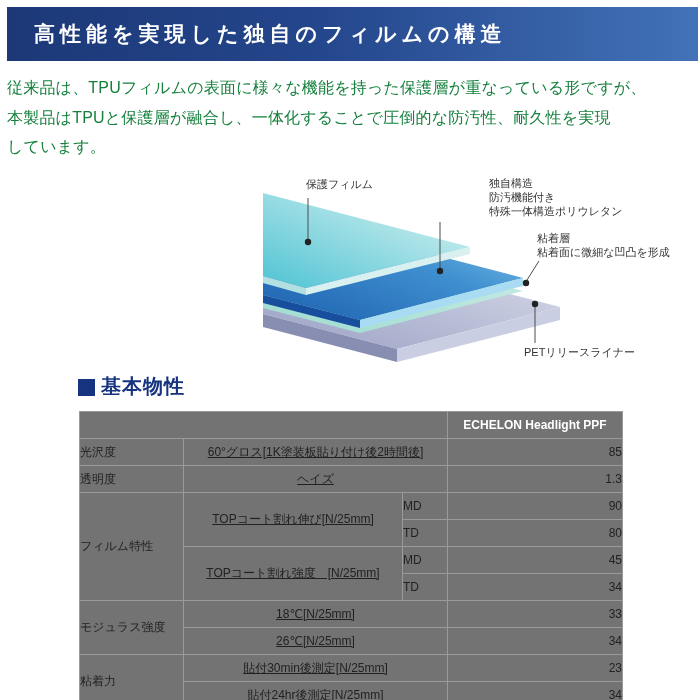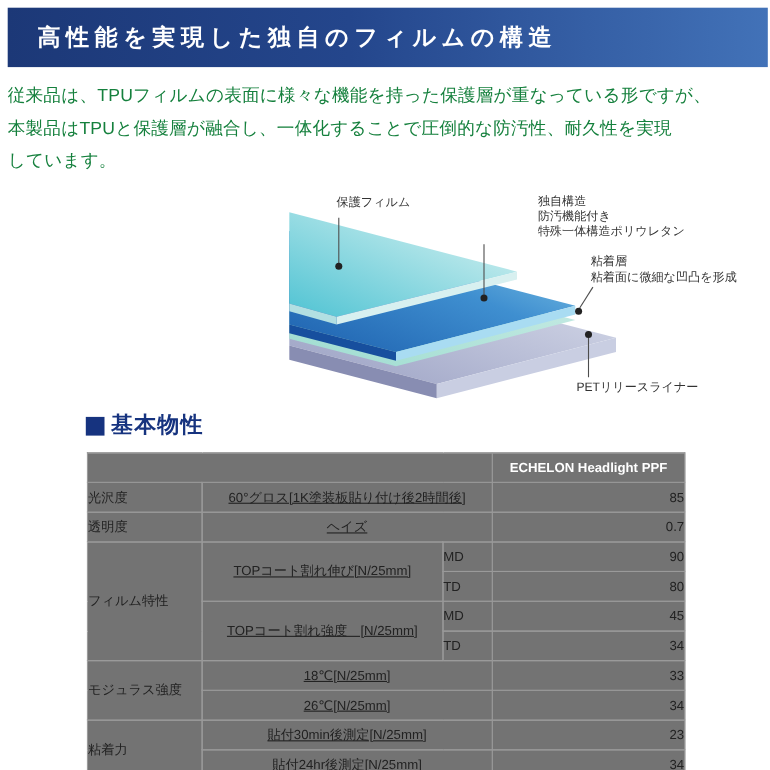--- a/index.html
+++ b/index.html
@@ -146,21 +146,21 @@
         <td class="prod">ECHELON Headlight PPF</td>
       </tr>
       <tr>
         <td class="p">光沢度</td>
         <td class="t" colspan="2">60°グロス[1K塗装板貼り付け後2時間後]</td>
         <td class="v">85</td>
       </tr>
       <tr>
         <td class="p">透明度</td>
         <td class="t" colspan="2">ヘイズ</td>
-        <td class="v">0.7</td>
+        <td class="v">1.3</td>
       </tr>
       <tr>
         <td class="p" rowspan="4">フィルム特性</td>
         <td class="t" rowspan="2">TOPコート割れ伸び[N/25mm]</td>
         <td class="d">MD</td>
         <td class="v">90</td>
       </tr>
       <tr>
         <td class="d">TD</td>
         <td class="v">80</td>

